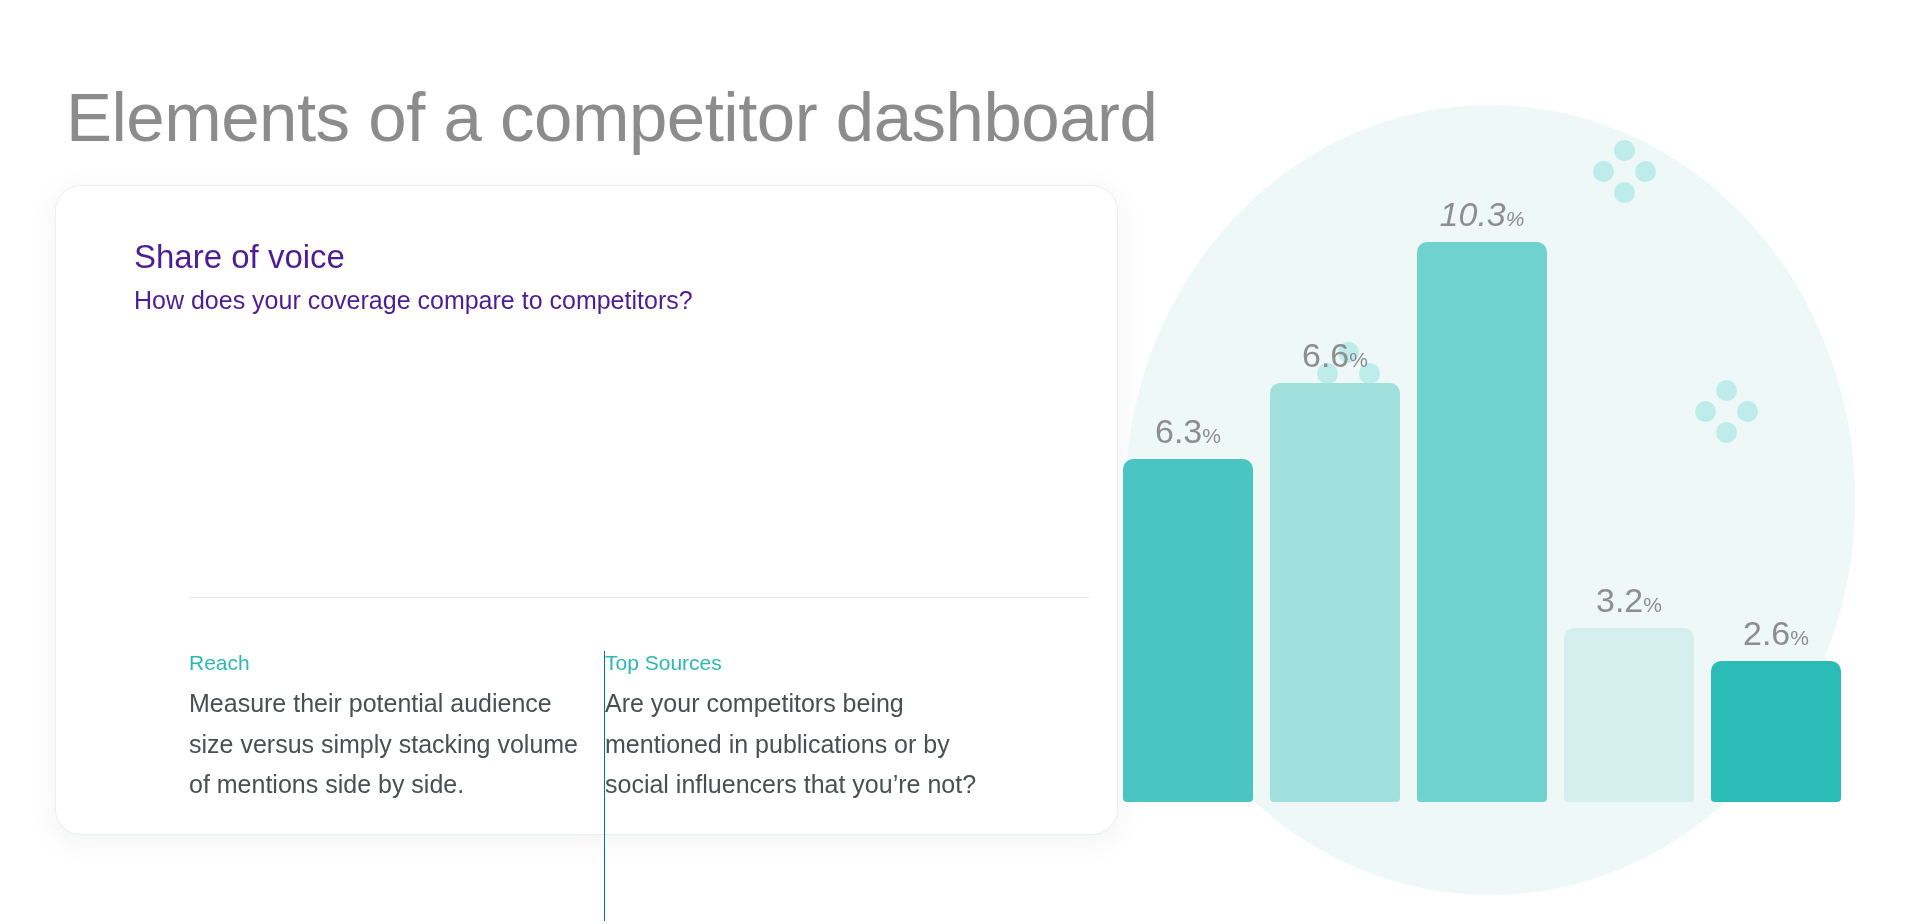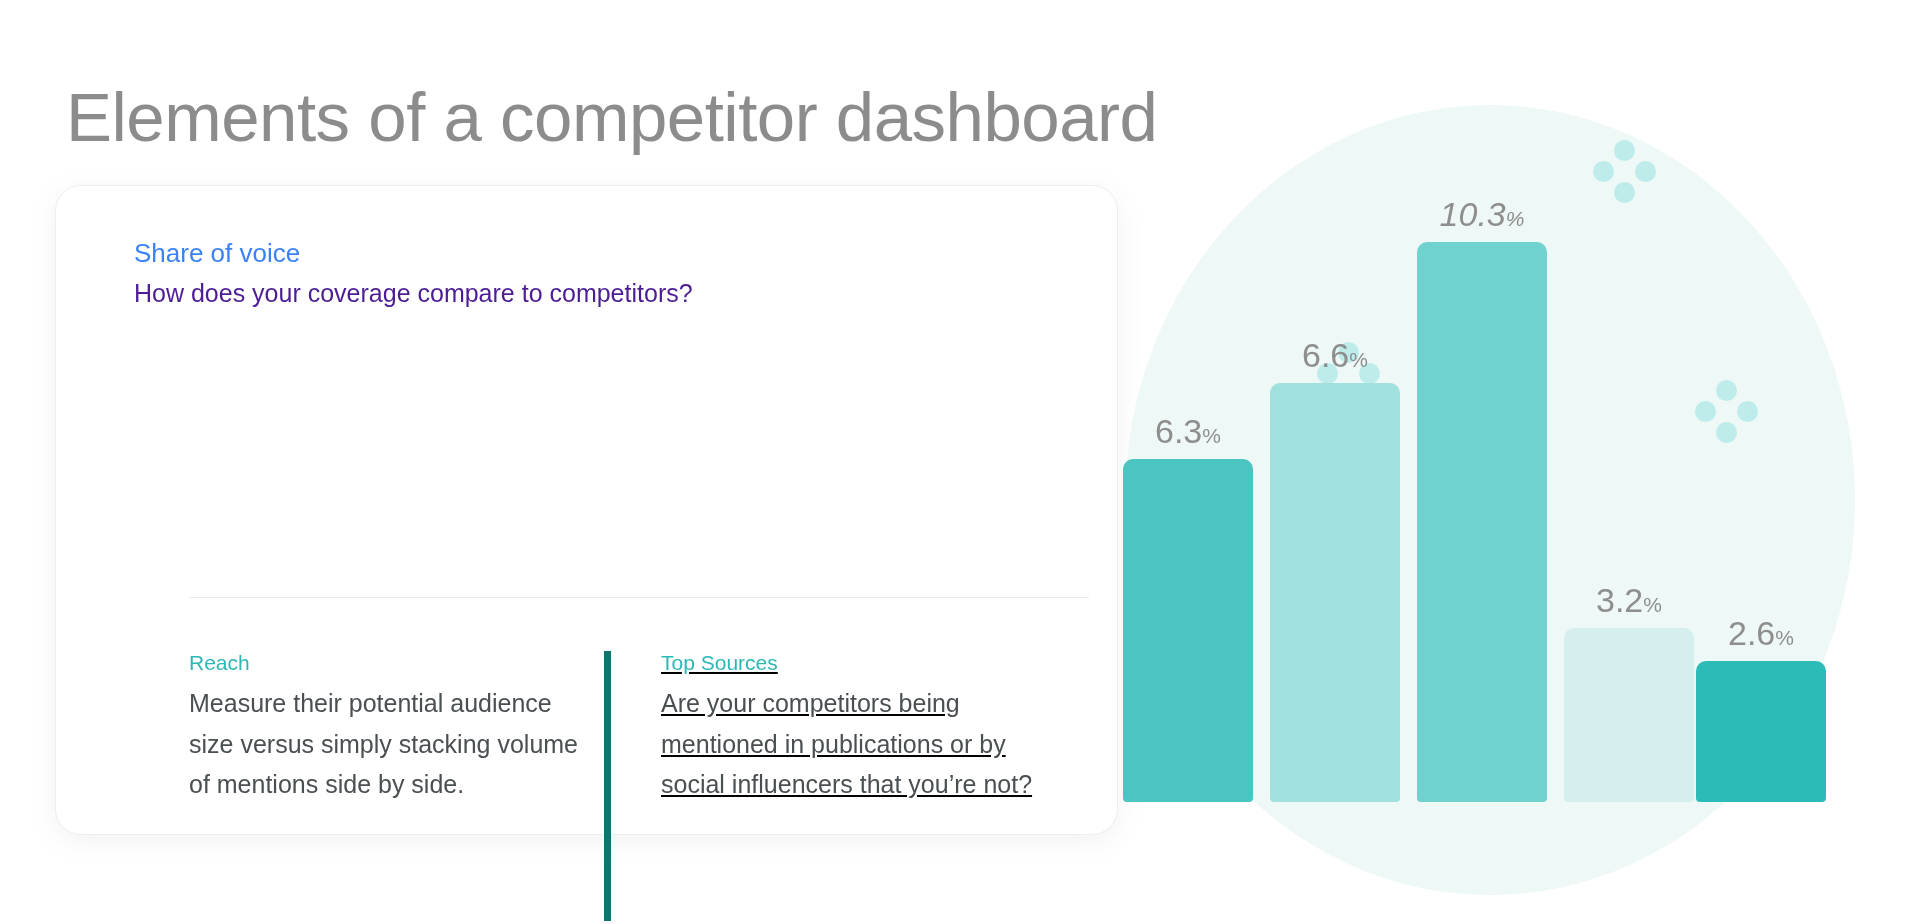--- a/index.html
+++ b/index.html
@@ -31,22 +31,22 @@
     border:1px solid #eceef0;
     border-radius:26px;
     box-shadow:0 6px 26px rgba(120,130,140,.10);
     box-sizing:border-box;
   }
   .card-inner{
     position:absolute;
     left:78px;right:78px;top:52px;
   }
   .sov-title{
-    font-size:26px;
-    color:#3b82f6;
+    font-size:33px;
+    color:#4c1d95;
     font-weight:400;
     letter-spacing:0px;
     margin:0 0 10px 0;
     white-space:nowrap;
   }
   .sov-desc{
     font-size:25px;
     color:#4c1d95;
     font-weight:300;
     margin:0;
@@ -62,25 +62,23 @@
     position:absolute;
     left:133px;top:465px;
     display:flex;
     align-items:flex-start;
   }
   .col{
     width:415px;
     box-sizing:border-box;
   }
   .col.second{
-    border-left:7px solid #0f766e;
-    padding-left:50px;
+    border-left:1px solid #0f766e;
     min-height:270px;
     width:465px;
-    text-decoration:underline;
   }
   .col-title{
     font-size:21px;
     color:#2cb8b4;
     font-weight:400;
     margin:0 0 8px 0;
     white-space:nowrap;
   }
   .col-body{
     font-size:25px;
@@ -211,21 +209,21 @@
           <div class="bar" style="height: 419px; background: rgb(160, 224, 221);"></div>
         </div>
         <div class="bar-group" style="left: 312px; height: 620px;">
           <div class="bar-label" style="bottom: 568px; font-style: italic;"><span>10.3</span><span class="pct">%</span></div>
           <div class="bar" style="height: 560px; background: rgb(111, 210, 207);"></div>
         </div>
         <div class="bar-group" style="left: 459px; height: 234px;">
           <div class="bar-label" style="bottom: 182px;"><span>3.2</span><span class="pct">%</span></div>
           <div class="bar" style="height: 174px; background: rgb(213, 239, 238);"></div>
         </div>
-        <div class="bar-group" style="left: 591px; height: 201px;">
+        <div class="bar-group" style="left: 606px; height: 201px;">
           <div class="bar-label" style="bottom: 149px;"><span>2.6</span><span class="pct">%</span></div>
           <div class="bar" style="height: 141px; background: rgb(43, 188, 184);"></div>
         </div>
       </div>
 
   </div>
 
 </div>
 
 </body></html>

